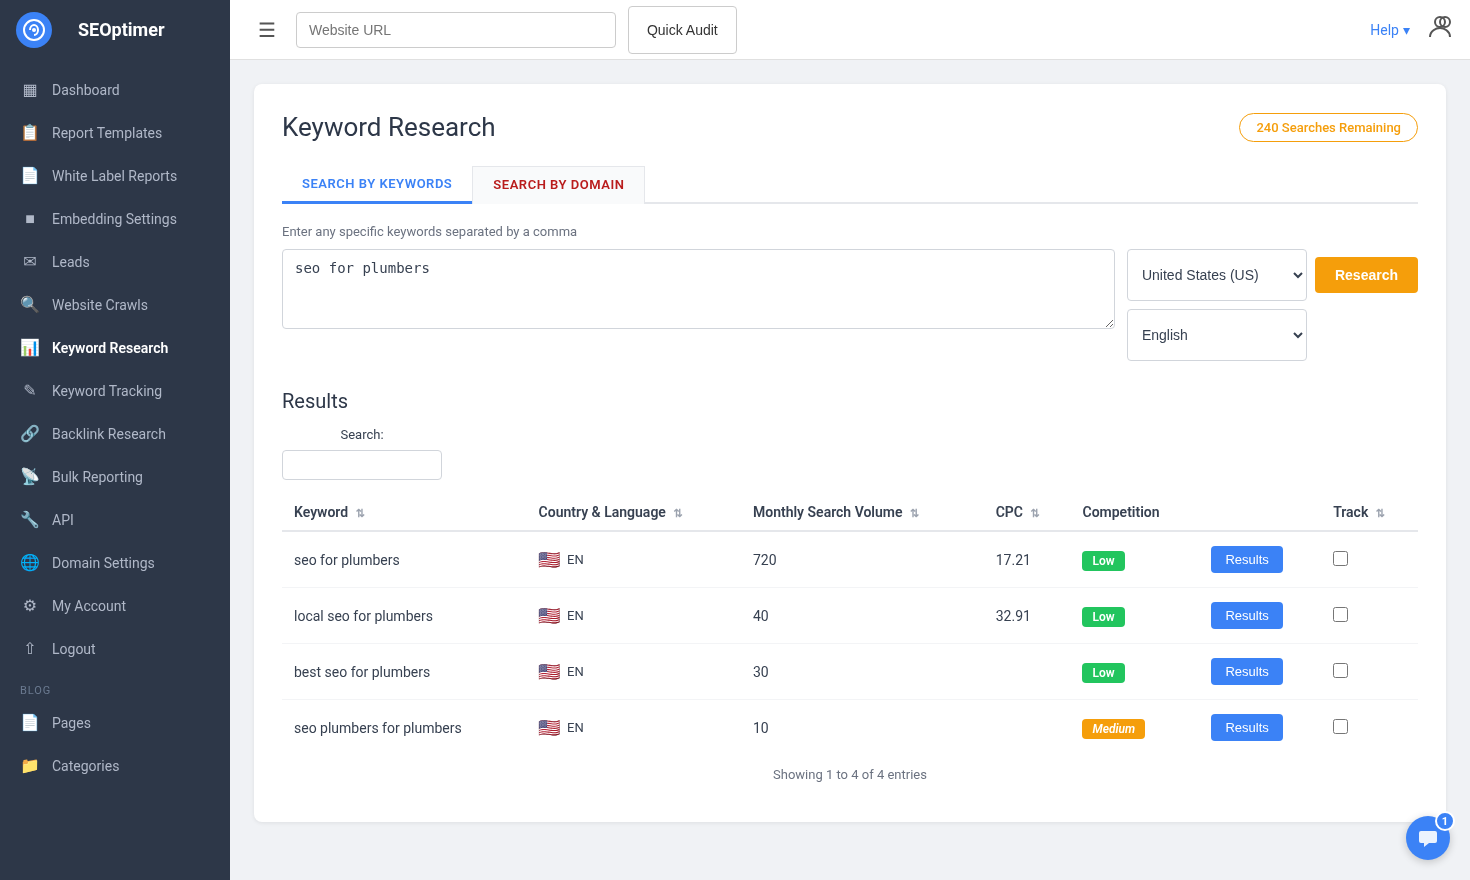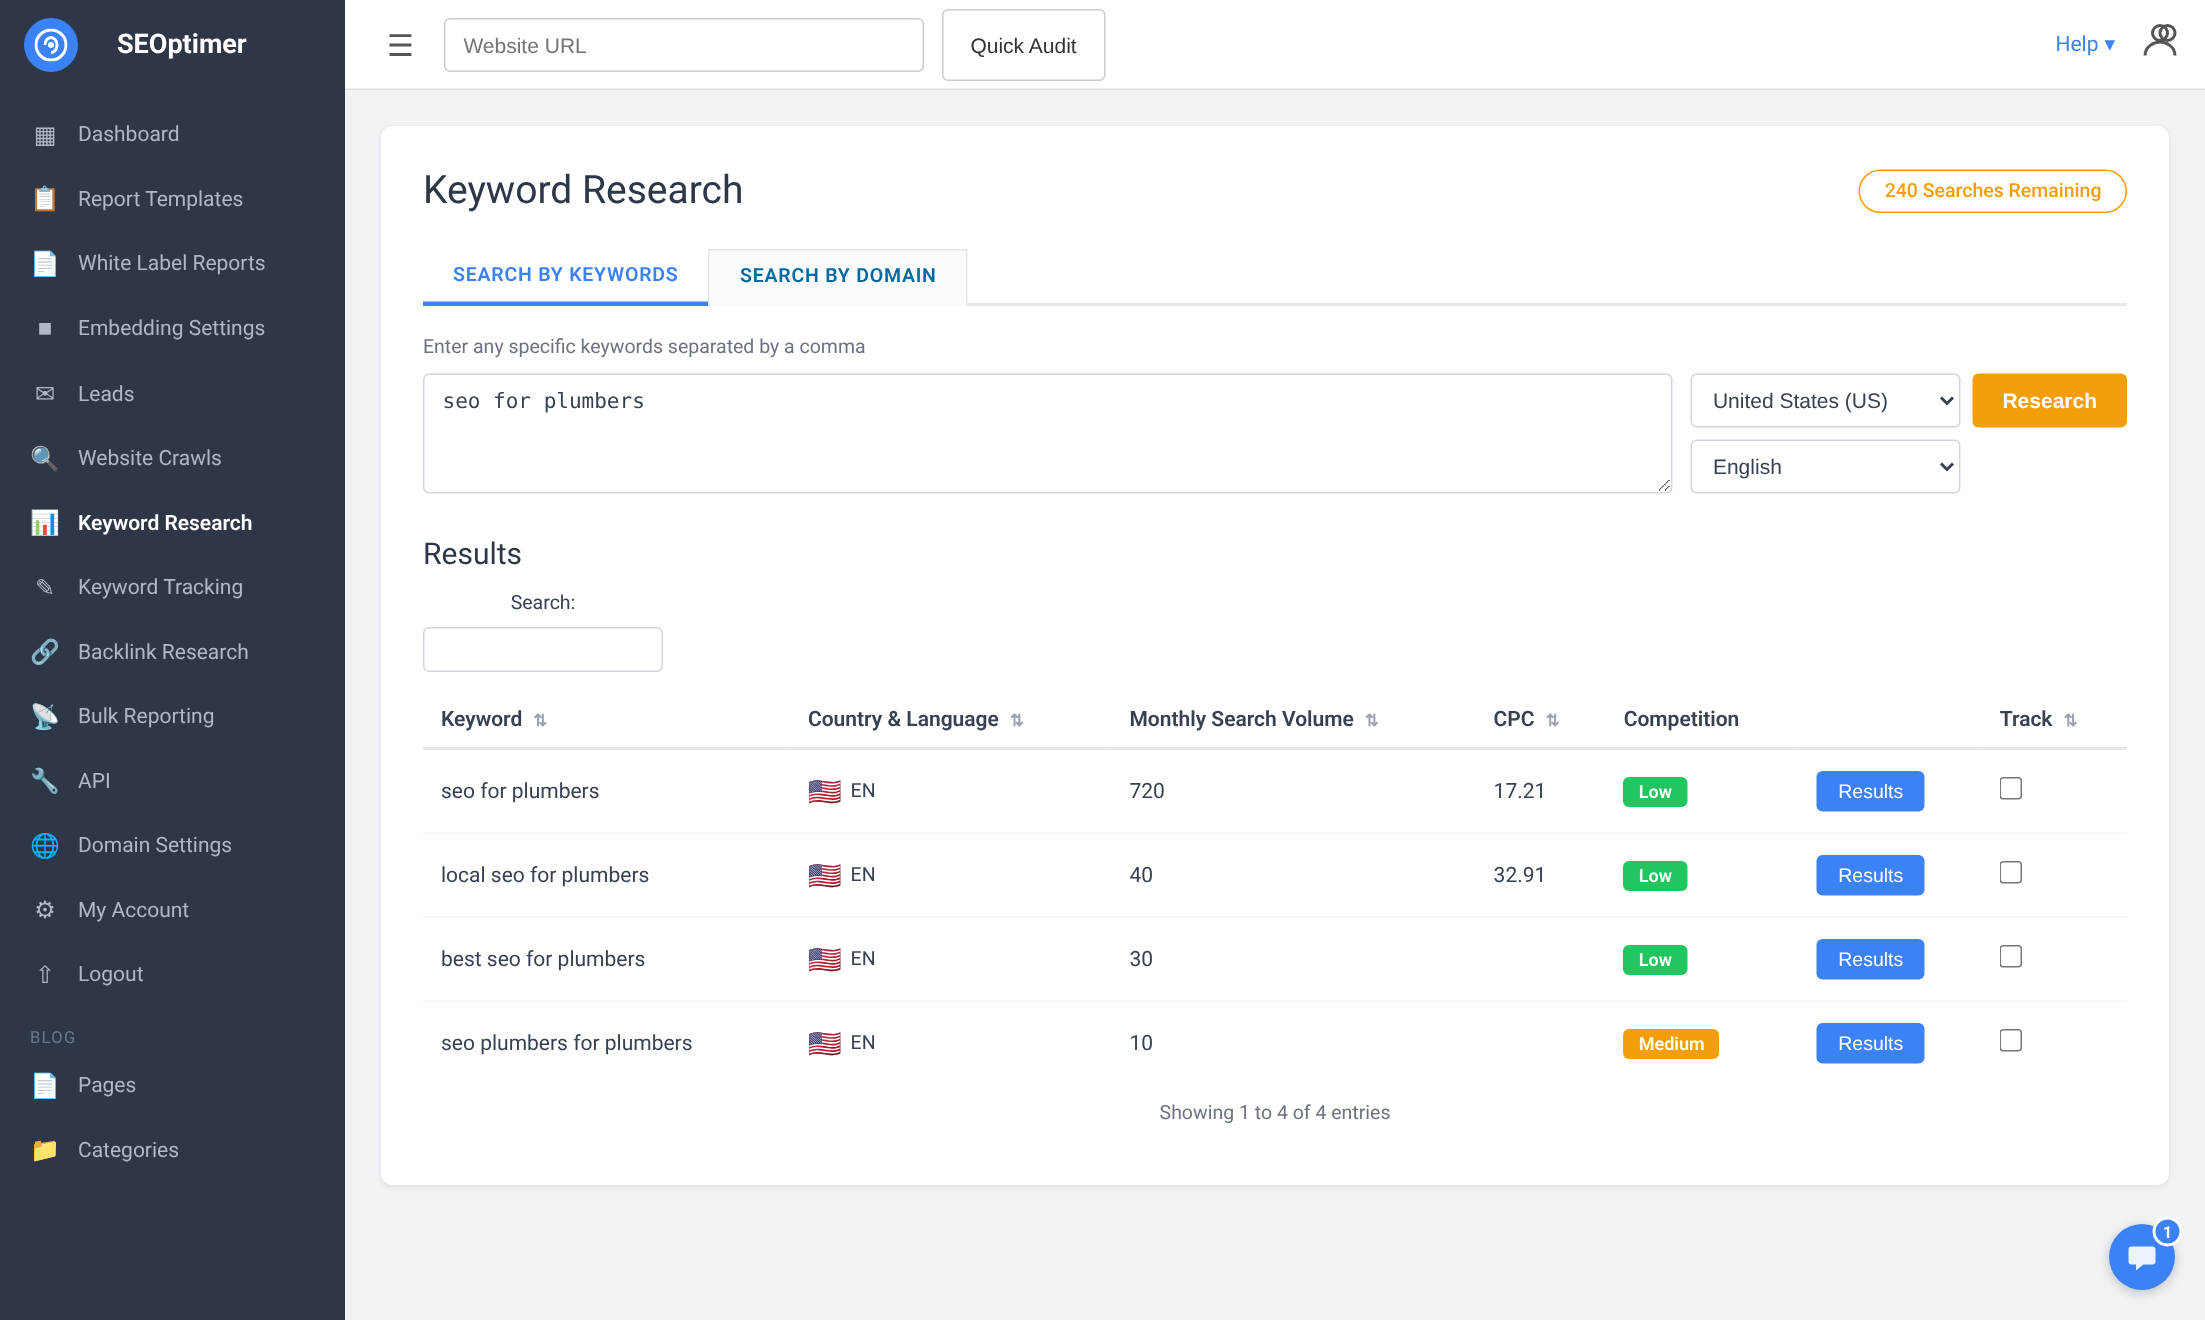--- a/index.html
+++ b/index.html
@@ -170,21 +170,21 @@
       text-transform: uppercase;
     }
     .tab.active {
       color: #3b82f6;
       border-bottom-color: #3b82f6;
     }
     .tab:not(.active) {
       border: 1px solid #e5e7eb;
       border-bottom: none;
       background: #f9fafb;
-      color: #0369a1;
+      color: #b91c1c;
     }
 
     
     .search-hint { font-size: 13px; color: #6b7280; margin-bottom: 10px; }
     .search-form {
       display: flex;
       gap: 12px;
       align-items: flex-start;
     }
     .keyword-textarea {
@@ -198,21 +198,21 @@
       resize: vertical;
       outline: none;
     }
     .search-controls {
       display: flex;
       flex-direction: column;
       gap: 8px;
     }
     .country-select, .language-select {
       width: 180px;
-      height: 36px;
+      height: 52px;
       border: 1px solid #d1d5db;
       border-radius: 4px;
       padding: 0 10px;
       font-size: 14px;
       color: #374151;
       background: #fff;
       outline: none;
     }
     .research-btn {
       height: 36px;
@@ -298,20 +298,21 @@
       font-size: 12px;
       font-weight: 600;
     }
     .badge-medium {
       background: #f59e0b;
       color: #fff;
       padding: 3px 10px;
       border-radius: 4px;
       font-size: 12px;
       font-weight: 600;
+      font-style: italic;
     }
     .results-btn {
       background: #3b82f6;
       color: #fff;
       border: none;
       border-radius: 4px;
       padding: 6px 14px;
       font-size: 13px;
       cursor: pointer;
     }

